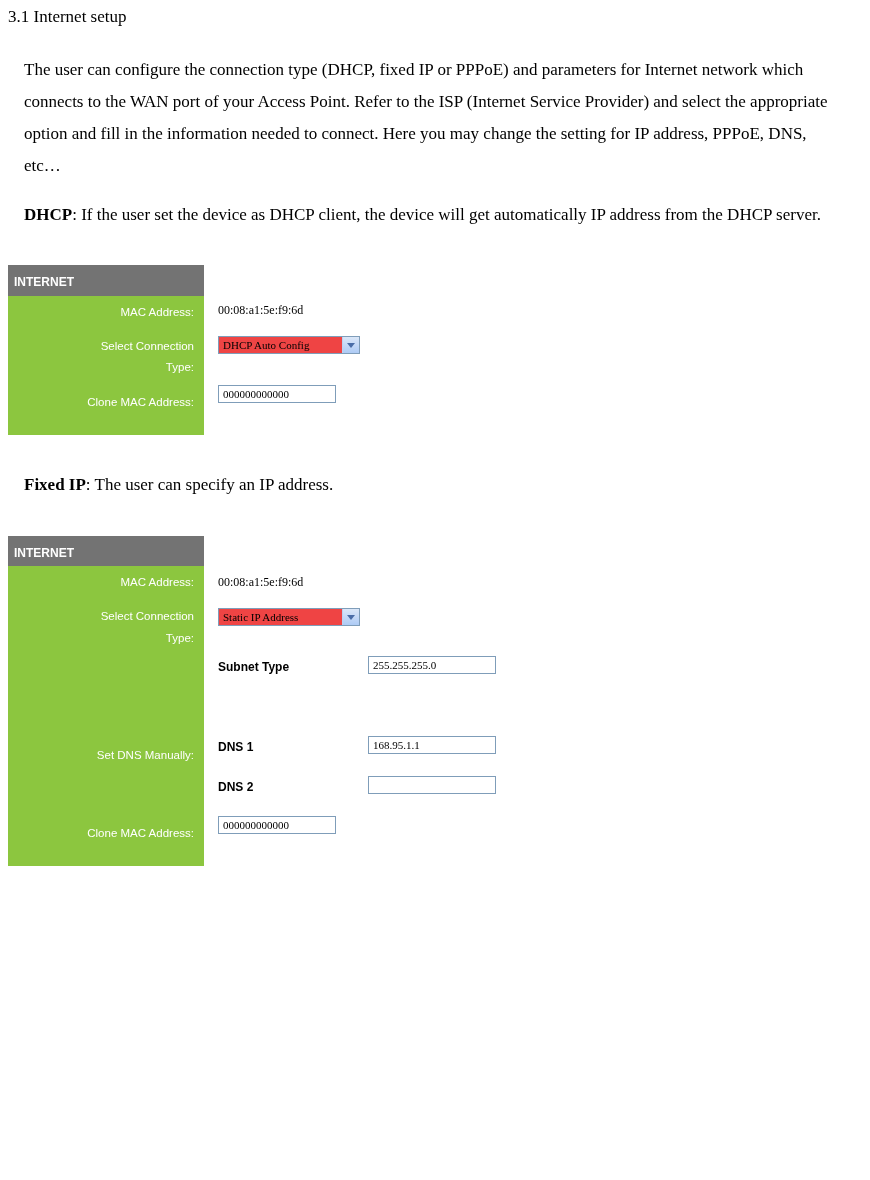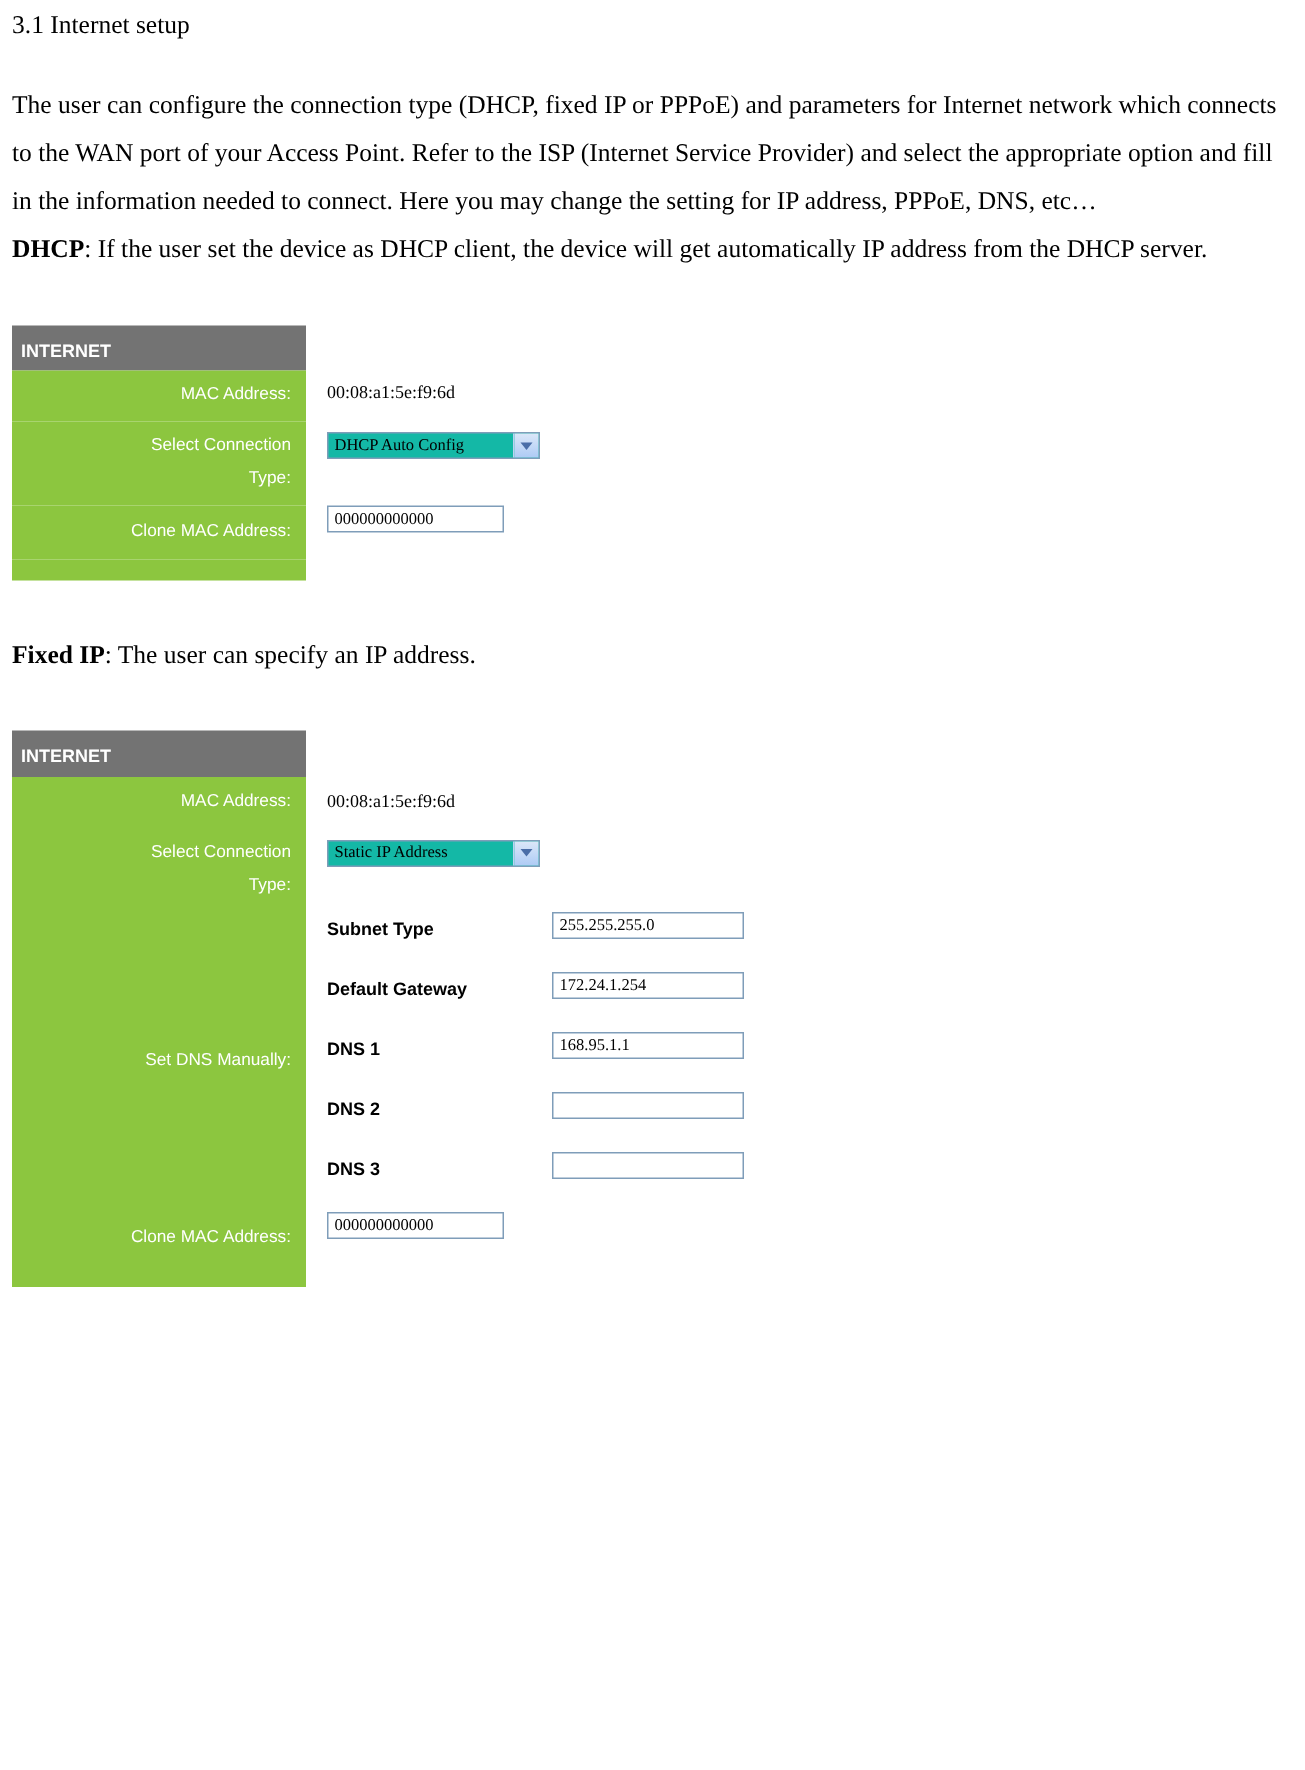--- a/index.html
+++ b/index.html
@@ -11,21 +11,21 @@
       width: 854px;
       color: #000;
       background: #fff;
     }
     .section-title {
       font-size: 17px;
       margin-bottom: 24px;
       line-height: 1.5;
     }
     p {
-      margin: 0;
+      margin: 16px;
     }
     .panel-container {
       margin-top: 34px;
       margin-bottom: 34px;
       font-family: Arial, Helvetica, sans-serif;
     }
     .cfg-row {
       display: flex;
       align-items: center;
       font-size: 11.5px;
@@ -66,21 +66,21 @@
       display: inline-block;
       width: 140px;
       font-weight: bold;
       color: #000;
       font-size: 12px;
     }
     .select {
       display: inline-flex;
       align-items: center;
       border: 1px solid #7F9DB9;
-      background: #14b8a6;
+      background: #ef4444;
       height: 18px;
       font-size: 11px;
       padding: 0 0 0 4px;
       box-sizing: border-box;
       width: 142px;
       font-family: "Times New Roman", Times, serif;
       justify-content: space-between;
     }
     .select-btn {
       width: 16px;
@@ -197,46 +197,35 @@
   <div class="static-block">
     <div class="cfg-row">
       <div class="cfg-left"></div>
       <div class="cfg-right">
         <span class="field-label">Subnet Type</span>
         <input class="textbox small" value="255.255.255.0" style="">
       </div>
     </div>
     <div class="cfg-row">
       <div class="cfg-left"></div>
-      <div class="cfg-right">
-        <span class="field-label">Default Gateway</span>
-        <input class="textbox small" value="172.24.1.254" style="">
-      </div>
     </div>
     <div class="cfg-row">
       <div class="cfg-left">Set DNS Manually:</div>
       <div class="cfg-right">
         <span class="field-label">DNS 1</span>
         <input class="textbox small" value="168.95.1.1" style="">
       </div>
     </div>
     <div class="cfg-row">
       <div class="cfg-left"></div>
       <div class="cfg-right">
         <span class="field-label">DNS 2</span>
         <input class="textbox small" value="" style="">
       </div>
     </div>
-    <div class="cfg-row">
-      <div class="cfg-left"></div>
-      <div class="cfg-right">
-        <span class="field-label">DNS 3</span>
-        <input class="textbox small" value="" style="">
-      </div>
-    </div>
   </div>
 
   <div class="cfg-row" style="min-height:36px;">
     <div class="cfg-left">Clone MAC Address:</div>
     <div class="cfg-right">
       <input class="textbox" value="000000000000" style="">
     </div>
   </div>
   <div class="cfg-row" style="min-height:10px;">
     <div class="spacer-left"></div>

